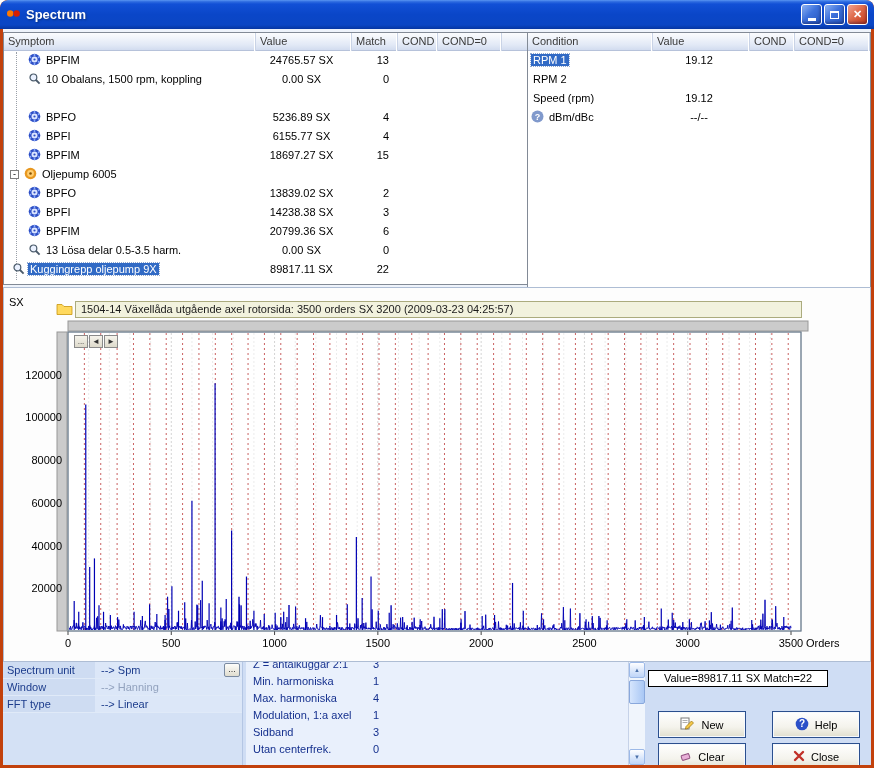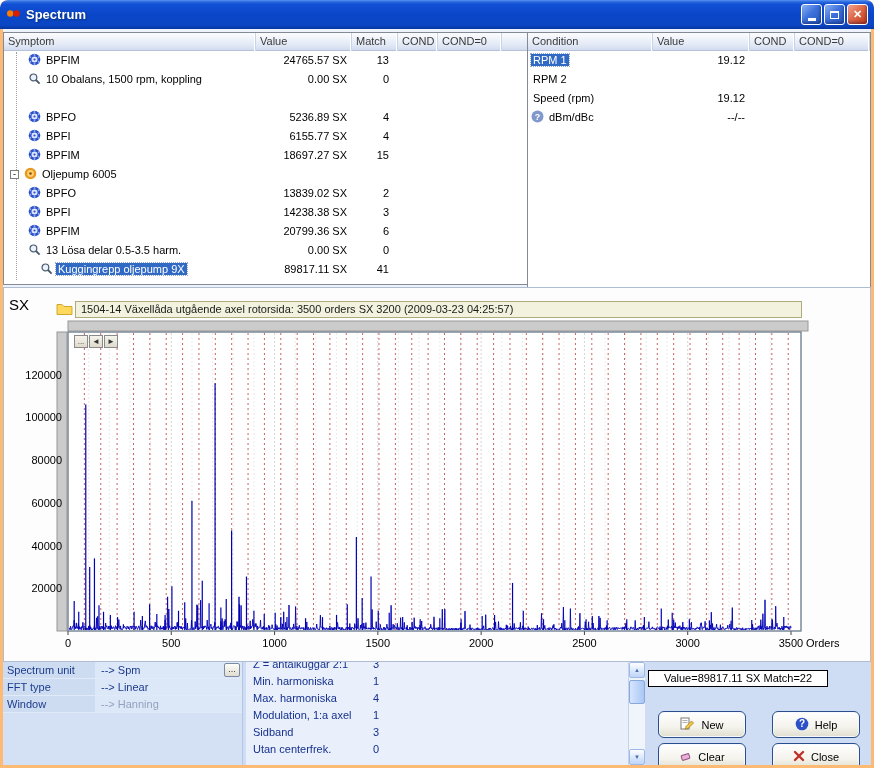--- a/index.html
+++ b/index.html
@@ -1,18 +1,18 @@
 <!DOCTYPE html>
 <html><head>
 <meta charset="utf-8">
 <style>
   * { box-sizing: border-box; }
   html,body { margin:0; padding:0; }
   body { width:874px; height:768px; overflow:hidden; font-family:"Liberation Sans",sans-serif; background:#fff; }
-  .window { position:relative; width:874px; height:768px; background:#fdba74; border-radius:8px 8px 0 0; overflow:hidden; }
+  .window { position:relative; width:874px; height:768px; background:#c2410c; border-radius:8px 8px 0 0; overflow:hidden; }
 
   
   .titlebar { position:absolute; left:0; top:0; width:874px; height:29px; border-radius:7px 7px 0 0;
     background:linear-gradient(180deg,#5A96F2 0%,#2E6BE0 6%,#1250D6 14%,#0A46C8 50%,#0B46C4 86%,#0636A2 100%);
     display:flex; align-items:center; padding:0 6px; gap:5px; }
   .title-text { color:#fff; font-weight:bold; font-size:13px; text-shadow:1px 1px 2px #09307F; }
   .winbtns { position:absolute; right:6px; top:4px; display:flex; gap:2px; }
   .wbtn { width:21px; height:21px; border:1px solid #fff; border-radius:3px; color:#fff; display:flex; align-items:center; justify-content:center;
     background:linear-gradient(135deg,#8FB4F4,#3E72DC 45%,#2656BE); box-shadow:inset -1px -2px 3px rgba(0,0,50,.35); font-size:11px; font-weight:bold; }
   .wbtn.close { background:linear-gradient(135deg,#F2A492,#DE6A4A 45%,#C43818); }
@@ -24,40 +24,40 @@
   
   .panel { position:absolute; background:#fff; border:1px solid #828A96; }
   .sym-panel  { left:0;     top:3px; width:627px; height:253px; }
   .cond-panel { left:524px; top:3px; width:344px; height:276px; }
   .thead { height:18px; background:linear-gradient(180deg,#FBFCFE,#E2E9F6 70%,#D2DCEF); border-bottom:1px solid #B6C2DA; white-space:nowrap; }
   .hcell { display:inline-block; height:18px; line-height:17px; padding-left:4px; font-size:11px; color:#3A3A3A;
     border-right:1px solid #C9D3E6; box-shadow:inset -1px 0 0 #fff; vertical-align:top; overflow:hidden; }
   .tbody { position:relative; }
   .trow { height:19px; line-height:19px; white-space:nowrap; font-size:11px; color:#000; }
   .cell { display:inline-block; height:19px; vertical-align:top; overflow:hidden; }
-  .c-val { text-align:right; padding-right:5px; }
+  .c-val { text-align:center; padding-right:5px; }
   .c-match { text-align:right; padding-right:9px; }
   .ticon { display:inline-block; width:16px; vertical-align:-2px; position:relative; z-index:1; }
   .expander { display:inline-block; width:9px; height:9px; border:1px solid #7E7E7E; background:#fff; line-height:7px; font-size:9px;
     text-align:center; vertical-align:1px; margin:0 5px 0 4px; color:#000; position:relative; z-index:1; }
   .tlabel { padding:0 2px; }
   .tlabel.selected { background:#316AC5; color:#fff; outline:1px dotted #90A8D0; }
   .guide { position:absolute; left:12px; top:1px; height:228px; border-left:1px dotted #9AA0A8; }
 
   
   .vscroll { position:absolute; background:#F0F5FC; border-left:1px solid #C6D2E8; }
   .sb-up,.sb-down { position:absolute; left:0; width:16px; height:16px; border:1px solid #9CB9E8; border-radius:2px;
     background:linear-gradient(180deg,#FEFEFF,#D7E5FB 60%,#BFD5F8); color:#4A6FA8; font-size:6px; text-align:center; line-height:15px; }
   .sb-up { top:0; } .sb-down { bottom:0; }
   .sb-thumb { position:absolute; left:0; width:16px; border:1px solid #89A8DC; border-radius:2px;
     background:linear-gradient(90deg,#D5E5FD,#A9C7F4); }
 
   
   .chart-section { position:absolute; left:0; top:258px; width:868px; height:375px; background:#FDFDFD; border:1px solid #AEBDD4; }
-  .sx-label { position:absolute; left:5px; top:8px; font-size:15px; color:#000;text-align:right; }
+  .sx-label { position:absolute; left:5px; top:8px; font-size:11px; color:#000;text-align:right; }
   .folder { position:absolute; left:52px; top:13px; }
   .info-bar { position:absolute; left:71px; top:13px; width:727px; height:17px; background:#F2F2DE; border:1px solid #ABAB7E;
     font-size:11px; line-height:15px; padding-left:5px; color:#1A1A1A; overflow:hidden; }
   .chart-toolbar { position:absolute; left:70px; top:47px; display:flex; gap:1px; z-index:2; }
   .ct-btn { min-width:14px; height:13px; background:linear-gradient(#F6F4EC,#DEDACB); border:1px solid #8A8A8A; font-size:8px;
     line-height:11px; text-align:center; padding:0 2px; color:#333; }
   #chart-svg { position:absolute; left:0; top:0; }
 
   
   .bottom { position:absolute; left:0; top:633px; width:868px; height:103px; background:#CFDDF4; overflow:hidden; }
@@ -69,21 +69,21 @@
   .more-btn { position:absolute; right:2px; top:1px; width:16px; height:14px; background:linear-gradient(#FDFDFB,#E0DDCF);
     border:1px solid #7A8AA0; font-size:9px; line-height:10px; text-align:center; border-radius:2px; color:#333; }
   .param-panel { position:absolute; left:243px; top:0; width:382px; height:103px; background:#E9F0FC; overflow:hidden; }
   .param-row { height:17px; line-height:17px; font-size:11px; color:#15308E; position:relative; }
   .param-row:first-child { margin-top:-6px; }
   .p-label { position:absolute; left:7px; }
   .p-value { position:absolute; left:127px; }
   .param-scroll { left:625px; top:0; width:17px; height:103px; }
   .value-box { position:absolute; left:645px; top:8px; width:180px; height:17px; background:#fff; border:1px solid #000;
     font-size:11px; line-height:15px; text-align:center; color:#000; }
-  .xp-btn { position:absolute; width:88px; height:27px; border:1px solid #2B4F8E; border-radius:6px;
+  .xp-btn { position:absolute; width:88px; height:27px; border:1px solid #2B4F8E; border-radius:0;
     background:linear-gradient(180deg,#FFFFFF,#F4F3EC 60%,#E0DECE); font-size:11px; color:#000;
     display:flex; align-items:center; justify-content:center; gap:6px; box-shadow:inset 0 0 0 1px #F6F9FD; }
 </style>
 </head>
 <body>
 
 <div class="window">
   <div class="titlebar">
     <span>
       <svg width="15" height="13" viewBox="0 0 15 13">
@@ -209,24 +209,24 @@
                     <circle cx="6.5" cy="11.1" r="1"></circle>
                     <circle cx="2.4" cy="8.8" r="1"></circle>
                     <circle cx="2.4" cy="4.2" r="1"></circle>
                   </g>
                   <circle cx="6.5" cy="6.5" r="1.1" fill="#2E4FC4"></circle>
                 </svg></span><span class="tlabel">BPFIM</span></span><span class="cell c-val" style="width:96px">20799.36 SX</span><span class="cell c-match" style="width:46px">6</span><span class="cell" style="width:40px"></span><span class="cell" style="width:64px"></span></div>
           <div class="trow"><span class="cell" style="width:252px;padding-left:24px"><span class="ticon"><svg width="13" height="13" viewBox="0 0 13 13">
                   <circle cx="5.4" cy="5.4" r="3.4" fill="#EAF1FF" stroke="#4A5A6A" stroke-width="1.2"></circle>
                   <line x1="8" y1="8" x2="11.6" y2="11.6" stroke="#4A5A6A" stroke-width="1.8"></line>
                 </svg></span><span class="tlabel">13 Lösa delar 0.5-3.5 harm.</span></span><span class="cell c-val" style="width:96px">0.00 SX</span><span class="cell c-match" style="width:46px">0</span><span class="cell" style="width:40px"></span><span class="cell" style="width:64px"></span></div>
-          <div class="trow"><span class="cell" style="width:252px;padding-left:36px"><span class="ticon"><svg width="13" height="13" viewBox="0 0 13 13">
+          <div class="trow"><span class="cell" style="width:252px;padding-left:8px"><span class="ticon"><svg width="13" height="13" viewBox="0 0 13 13">
                   <circle cx="5.4" cy="5.4" r="3.4" fill="#EAF1FF" stroke="#4A5A6A" stroke-width="1.2"></circle>
                   <line x1="8" y1="8" x2="11.6" y2="11.6" stroke="#4A5A6A" stroke-width="1.8"></line>
-                </svg></span><span class="tlabel selected">Kuggingrepp oljepump 9X</span></span><span class="cell c-val" style="width:96px">89817.11 SX</span><span class="cell c-match" style="width:46px">41</span><span class="cell" style="width:40px"></span><span class="cell" style="width:64px"></span></div>
+                </svg></span><span class="tlabel selected">Kuggingrepp oljepump 9X</span></span><span class="cell c-val" style="width:96px">89817.11 SX</span><span class="cell c-match" style="width:46px">22</span><span class="cell" style="width:40px"></span><span class="cell" style="width:64px"></span></div>
         </div>
       <div class="vscroll" style="right:0;top:18px;bottom:0;width:17px;">
         <div class="sb-up">▲</div>
         <div class="sb-thumb" style="bottom:18px;height:32px;"></div>
         <div class="sb-down">▼</div>
       </div>
     </div>
 
     <div class="panel cond-panel">
       <div class="thead" id="cond-head"><span class="hcell" style="width:125px">Condition</span><span class="hcell" style="width:97px">Value</span><span class="hcell" style="width:45px">COND</span><span class="hcell" style="width:75px">COND=0</span></div>
@@ -432,26 +432,26 @@
     </div>
 
     <div class="bottom">
       <div class="set-panel" id="set-panel">
           <div class="set-row">
             <span class="set-label">Spectrum unit</span>
             <span class="set-value">--&gt; Spm</span>
             <span class="more-btn">...</span>
           </div>
           <div class="set-row">
+            <span class="set-label">Window</span>
+            <span class="set-value disabled">--&gt; Hanning</span>
+          </div>
+          <div class="set-row">
             <span class="set-label">FFT type</span>
             <span class="set-value">--&gt; Linear</span>
-          </div>
-          <div class="set-row">
-            <span class="set-label">Window</span>
-            <span class="set-value disabled">--&gt; Hanning</span>
           </div>
         </div>
       <div class="param-panel" id="param-panel">
           <div class="param-row">
             <span class="p-label">Z = antalkuggar 2:1</span>
             <span class="p-value">3</span>
           </div>
           <div class="param-row">
             <span class="p-label">Min. harmoniska</span>
             <span class="p-value">1</span>

